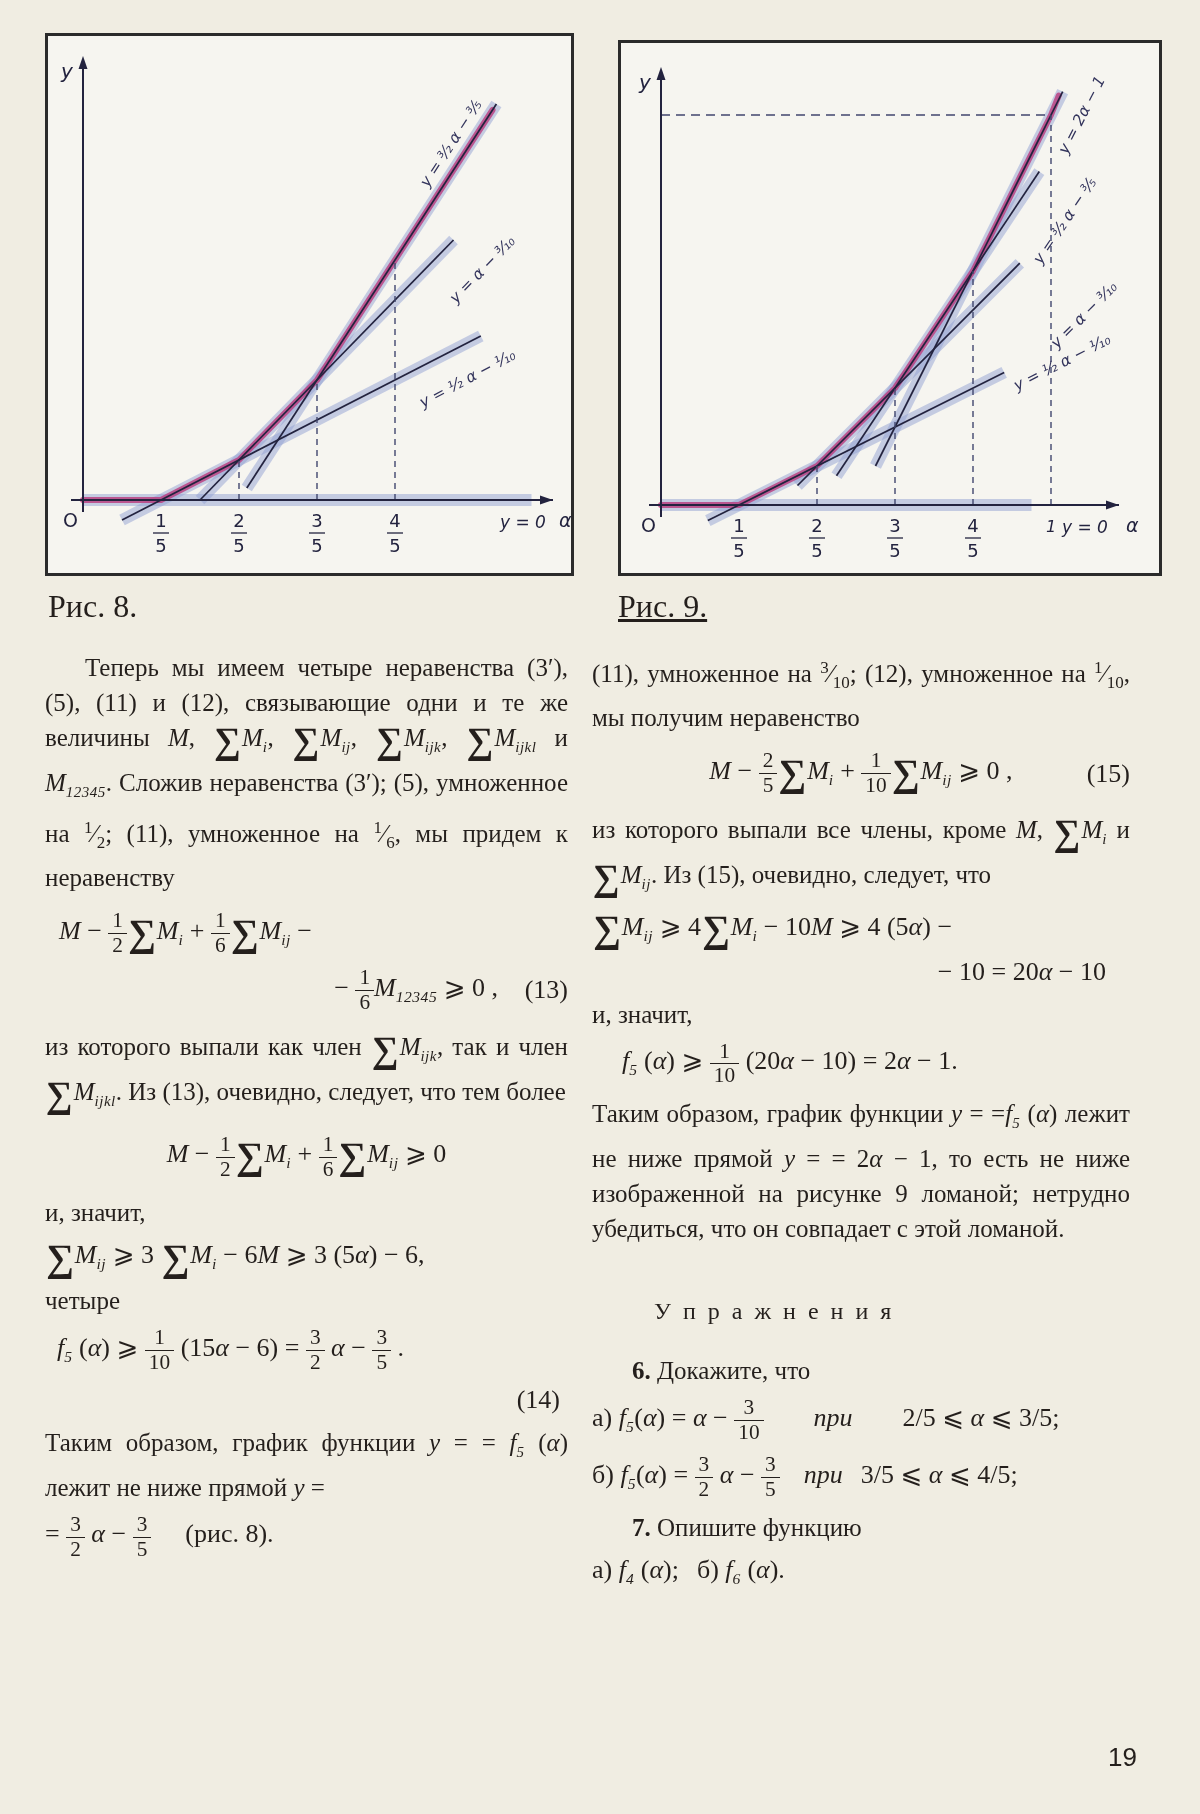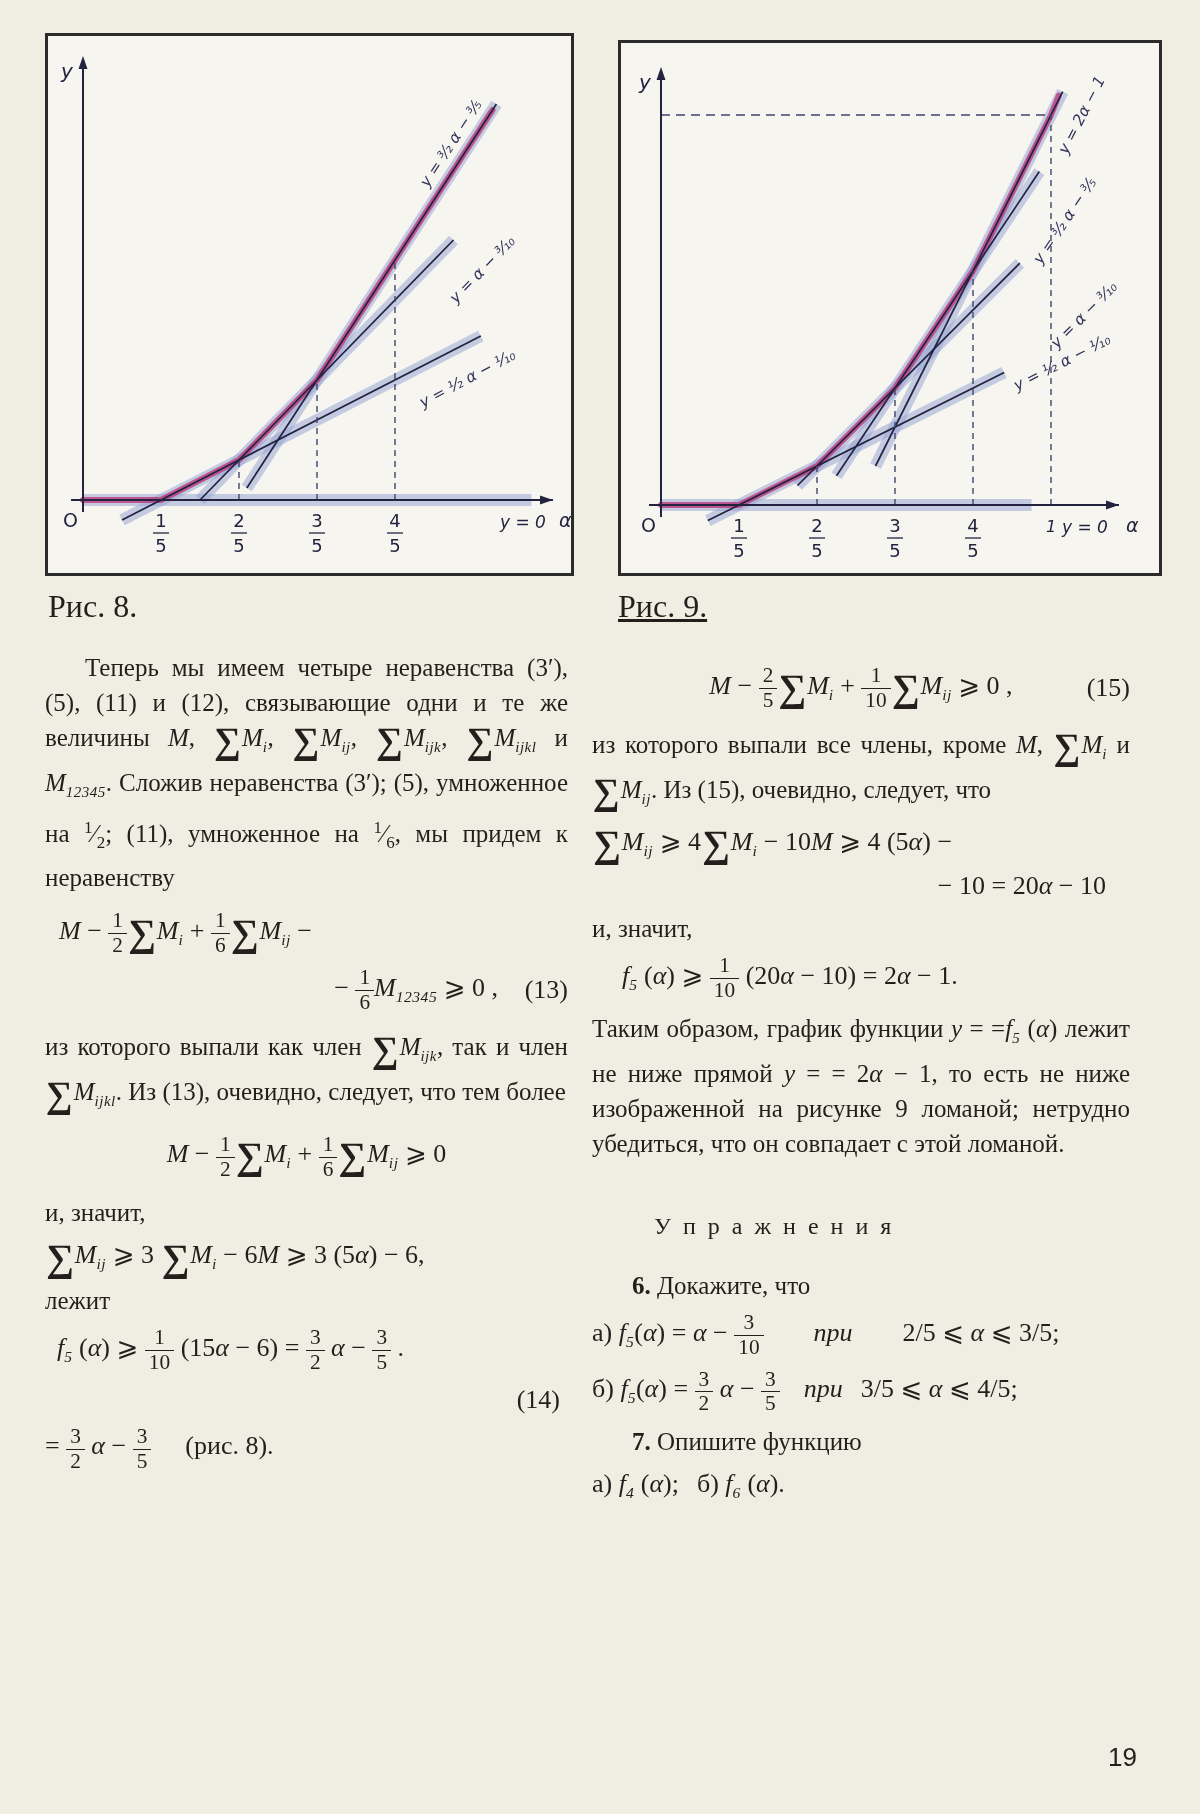--- a/index.html
+++ b/index.html
@@ -170,30 +170,32 @@
           <div class="mline right" style="padding-right: 70px;"><span><span>− </span><span class="frac"><span class="fn">1</span><span class="fd">6</span></span><span class="it">M<sub class="vs">12345</sub></span><span> ⩾ 0 ,</span></span><span class="mtag">(13)</span></div>
         </div>
         <p class="para"><span>из которого выпали как член </span><span class="sum">∑</span><span class="it">M<sub class="vs">ijk</sub></span><span>, так и член </span><span class="sum">∑</span><span class="it">M<sub class="vs">ijkl</sub></span><span>. Из (13), очевидно, следует, что тем более</span></p>
         <div class="math">
           <div class="mline center"><span><span class="it">M</span><span> − </span><span class="frac"><span class="fn">1</span><span class="fd">2</span></span><span class="sum">∑</span><span class="it">M<sub class="vs">i</sub></span><span> + </span><span class="frac"><span class="fn">1</span><span class="fd">6</span></span><span class="sum">∑</span><span class="it">M<sub class="vs">ij</sub></span><span> ⩾ 0</span></span></div>
         </div>
         <p class="para"><span>и, значит,</span></p>
         <div class="math tight">
           <div class="mline left"><span><span class="sum">∑</span><span class="it">M<sub class="vs">ij</sub></span><span> ⩾ 3 </span><span class="sum">∑</span><span class="it">M<sub class="vs">i</sub></span><span> − 6</span><span class="it">M</span><span> ⩾ 3 (5</span><span class="it">α</span><span>) − 6,</span></span></div>
         </div>
-        <p class="para"><span>лежит</span></p>
+        <p class="para"><span>четыре</span></p>
         <div class="math tight">
           <div class="mline left" style="padding-left: 12px;"><span><span class="it">f<sub class="vs">5</sub></span><span> (</span><span class="it">α</span><span>) ⩾ </span><span class="frac"><span class="fn">1</span><span class="fd">10</span></span><span> (15</span><span class="it">α</span><span> − 6) = </span><span class="frac"><span class="fn">3</span><span class="fd">2</span></span><span> </span><span class="it">α</span><span> − </span><span class="frac"><span class="fn">3</span><span class="fd">5</span></span><span> .</span></span></div>
           <div class="mline right" style="padding-right: 8px;"><span><span>(14)</span></span></div>
         </div>
+        <p class="para"><span>Таким образом, график функции </span><span class="it">y</span><span> = = </span><span class="it">f<sub class="vs">5</sub></span><span> (</span><span class="it">α</span><span>) лежит не  ниже прямой </span><span class="it">y</span><span> =</span></p>
         <div class="math tight">
           <div class="mline left"><span><span>= </span><span class="frac"><span class="fn">3</span><span class="fd">2</span></span><span> </span><span class="it">α</span><span> − </span><span class="frac"><span class="fn">3</span><span class="fd">5</span></span><span style="display: inline-block; width: 34px;"></span><span>(рис. 8).</span></span></div>
         </div>
       </div>
     <div class="col col-right" id="col-right">
+        <p class="para"><span>(11), умноженное на </span><span class="sf"><sup>3</sup>⁄<sub>10</sub></span><span>; (12), умноженное на </span><span class="sf"><sup>1</sup>⁄<sub>10</sub></span><span>, мы получим неравенство</span></p>
         <div class="math">
           <div class="mline center"><span><span class="it">M</span><span> − </span><span class="frac"><span class="fn">2</span><span class="fd">5</span></span><span class="sum">∑</span><span class="it">M<sub class="vs">i</sub></span><span> + </span><span class="frac"><span class="fn">1</span><span class="fd">10</span></span><span class="sum">∑</span><span class="it">M<sub class="vs">ij</sub></span><span> ⩾ 0 ,</span></span><span class="mtag">(15)</span></div>
         </div>
         <p class="para"><span>из которого выпали все члены, кроме </span><span class="it">M</span><span>, </span><span class="sum">∑</span><span class="it">M<sub class="vs">i</sub></span><span> и </span><span class="sum">∑</span><span class="it">M<sub class="vs">ij</sub></span><span>. Из (15), очевидно, следует, что</span></p>
         <div class="math tight">
           <div class="mline left"><span><span class="sum">∑</span><span class="it">M<sub class="vs">ij</sub></span><span> ⩾ 4</span><span class="sum">∑</span><span class="it">M<sub class="vs">i</sub></span><span> − 10</span><span class="it">M</span><span> ⩾ 4 (5</span><span class="it">α</span><span>) −</span></span></div>
           <div class="mline right" style="padding-right: 24px;"><span><span>− 10 = 20</span><span class="it">α</span><span> − 10</span></span></div>
         </div>
         <p class="para"><span>и,  значит,</span></p>
         <div class="math tight">

